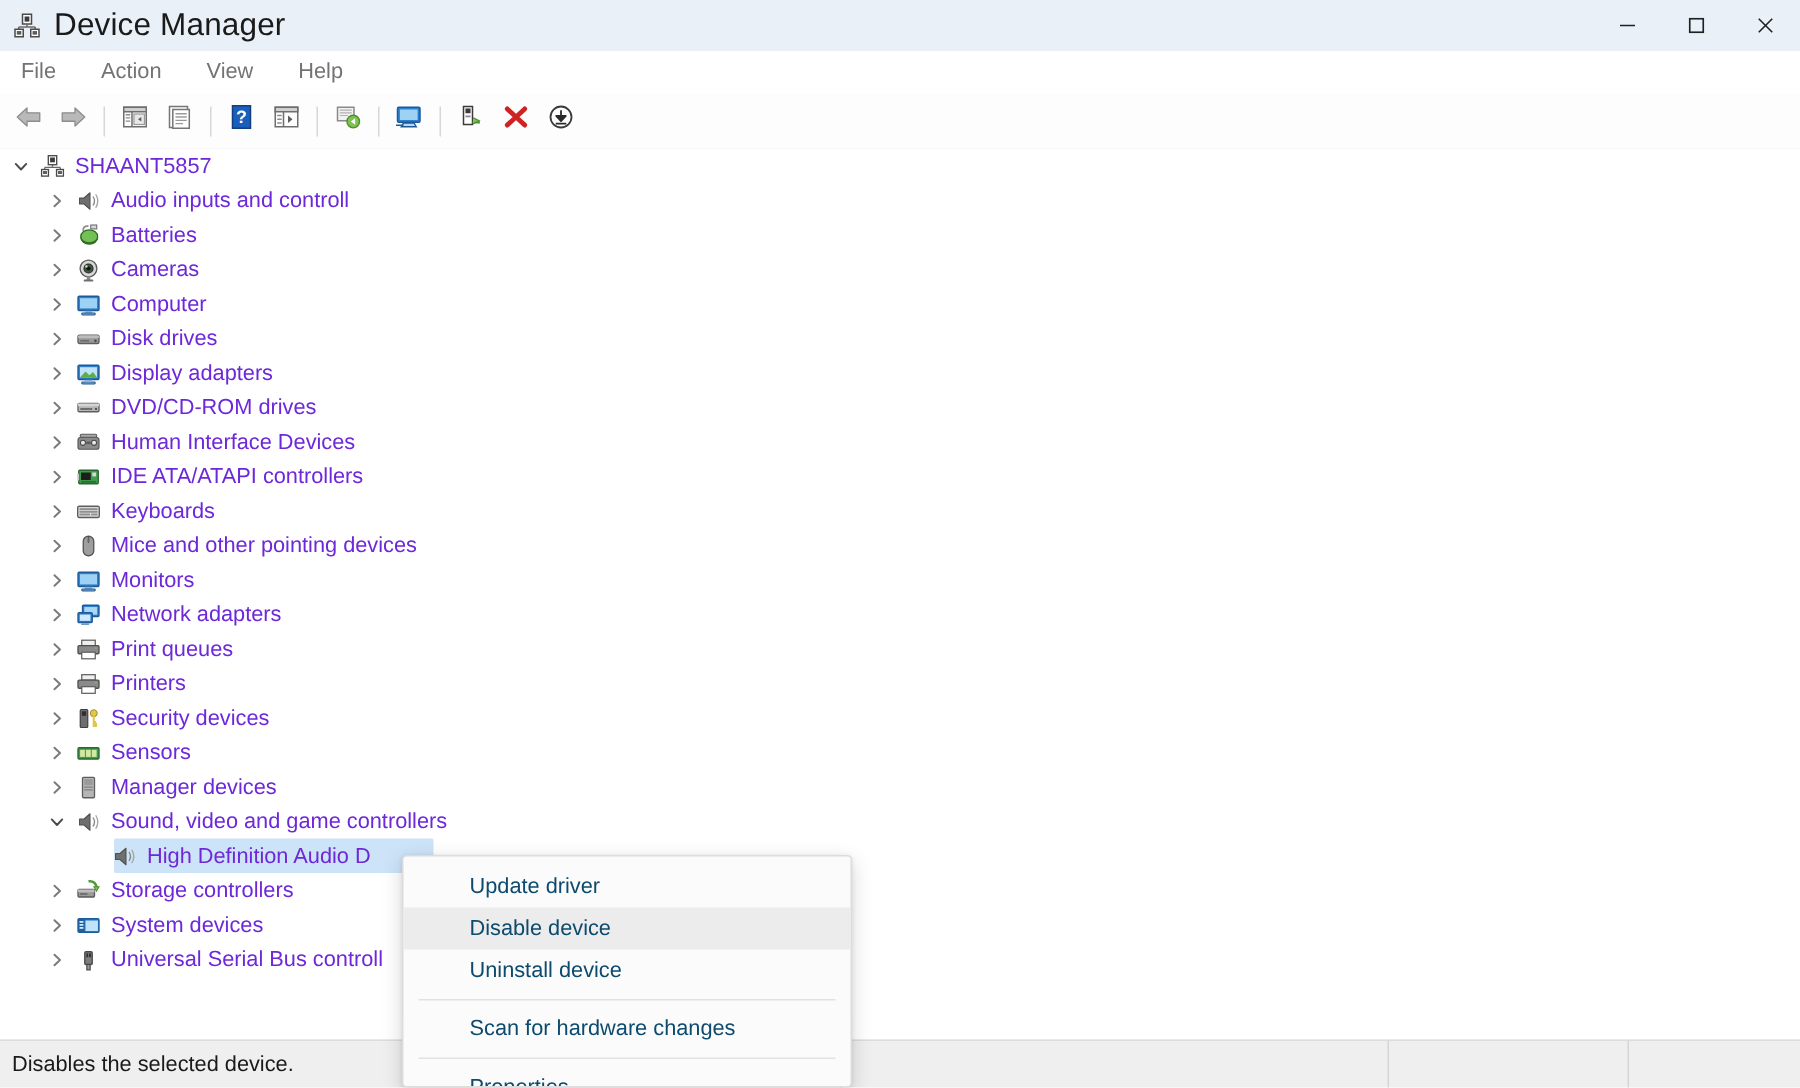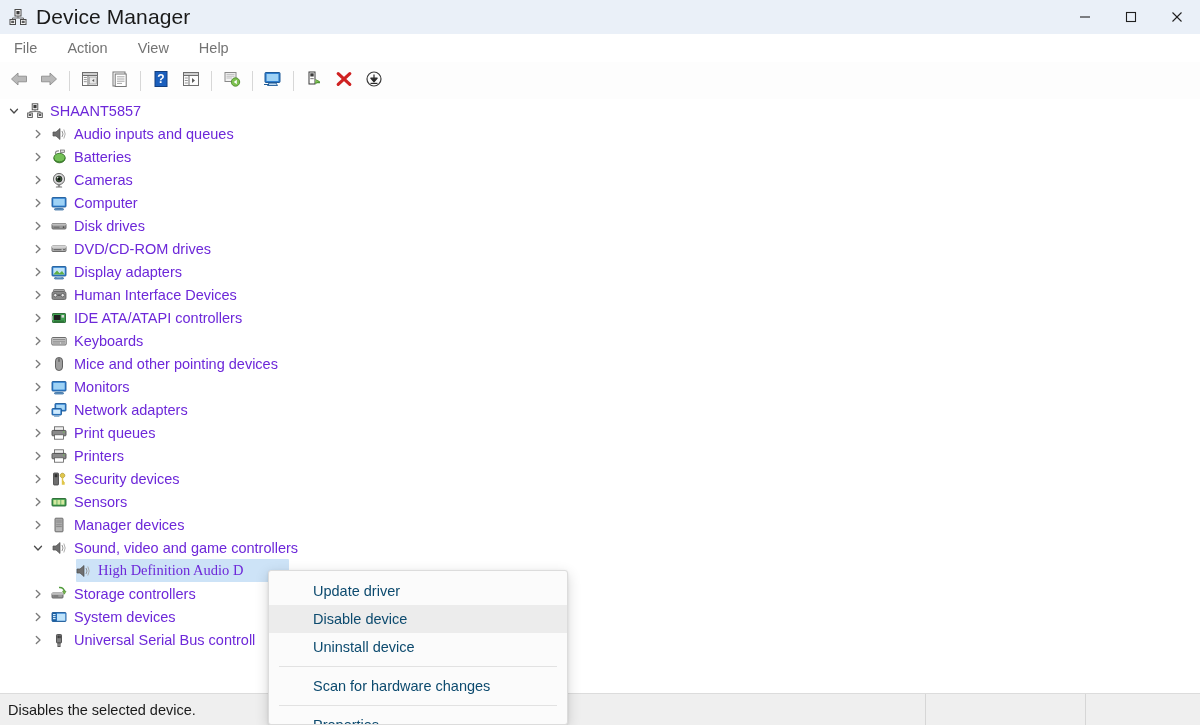--- a/index.html
+++ b/index.html
@@ -111,21 +111,21 @@
   .row.lvl1 { padding-left: 30px; }
   .row.lvl2 { padding-left: 54px; }
   .row.selected > .selbox {
     position: absolute;
     left: 76px; top: 0; height: 23px;
     background: #cde3f7;
     border-radius: 1px;
     z-index: 0;
   }
   .row.selected .chev, .row.selected .ic, .row.selected .lbl {
-    position: relative; z-index: 1; font-family: Liberation Serif, serif;
+    position: relative; z-index: 1;
   }
 
   
   .statusbar {
     position: absolute; left: 0; top: 693px;
     width: 1200px; height: 32px;
     background: #efefef;
     border-top: 1px solid #dcdcdc;
     display: flex; align-items: center;
   }
@@ -358,21 +358,21 @@
           <span class="chev">
             <svg width="10" height="10" viewBox="0 0 10 10">
               <path d="M3.3 1.5 L7 5 L3.3 8.5" fill="none" stroke="#7a7a7a" stroke-width="1.3" stroke-linecap="round" stroke-linejoin="round"></path>
             </svg>
           </span>
           <span class="ic"><svg width="16" height="16" viewBox="0 0 16 16">
               <path d="M2 6 L5 6 L9 2.5 L9 13.5 L5 10 L2 10 Z" fill="#6f6f6f" stroke="#4f4f4f" stroke-width="0.7" stroke-linejoin="round"></path>
               <path d="M11 5 Q13 8 11 11" fill="none" stroke="#8a8a8a" stroke-width="0.9"></path>
               <path d="M12.8 3.5 Q15.6 8 12.8 12.5" fill="none" stroke="#a5a5a5" stroke-width="0.9"></path>
             </svg></span>
-          <span class="lbl">Audio inputs and queues</span>
+          <span class="lbl">Audio inputs and controll</span>
         </div>
         <div class="row lvl1">
           <span class="chev">
             <svg width="10" height="10" viewBox="0 0 10 10">
               <path d="M3.3 1.5 L7 5 L3.3 8.5" fill="none" stroke="#7a7a7a" stroke-width="1.3" stroke-linecap="round" stroke-linejoin="round"></path>
             </svg>
           </span>
           <span class="ic"><svg width="16" height="16" viewBox="0 0 16 16">
               <ellipse cx="8.5" cy="9.5" rx="5.6" ry="4.3" fill="#4f9b3a" stroke="#2f6a21" stroke-width="0.8"></ellipse>
               <ellipse cx="8.5" cy="8.6" rx="5.6" ry="4.3" fill="#73c056" stroke="#2f6a21" stroke-width="0.8"></ellipse>
@@ -425,41 +425,41 @@
             </svg></span>
           <span class="lbl">Disk drives</span>
         </div>
         <div class="row lvl1">
           <span class="chev">
             <svg width="10" height="10" viewBox="0 0 10 10">
               <path d="M3.3 1.5 L7 5 L3.3 8.5" fill="none" stroke="#7a7a7a" stroke-width="1.3" stroke-linecap="round" stroke-linejoin="round"></path>
             </svg>
           </span>
           <span class="ic"><svg width="16" height="16" viewBox="0 0 16 16">
-              <rect x="1" y="5" width="14" height="5.5" rx="0.8" fill="#b8b8b8" stroke="#5e5e5e" stroke-width="0.9"></rect>
-              <rect x="1" y="5" width="14" height="1.8" fill="#d4d4d4"></rect>
-              <rect x="2.5" y="8" width="8" height="1.3" fill="#6c6c6c"></rect>
-              <circle cx="13" cy="8.6" r="0.8" fill="#4f4f4f"></circle>
-            </svg></span>
-          <span class="lbl">DVD/CD-ROM drives</span>
-        </div>
-        <div class="row lvl1">
-          <span class="chev">
-            <svg width="10" height="10" viewBox="0 0 10 10">
-              <path d="M3.3 1.5 L7 5 L3.3 8.5" fill="none" stroke="#7a7a7a" stroke-width="1.3" stroke-linecap="round" stroke-linejoin="round"></path>
-            </svg>
-          </span>
-          <span class="ic"><svg width="16" height="16" viewBox="0 0 16 16">
               <rect x="1" y="2.5" width="14" height="9.5" rx="0.8" fill="#2f7fd0" stroke="#1e5a97" stroke-width="0.9"></rect>
               <rect x="2.3" y="3.8" width="11.4" height="6.8" fill="#bfe3fa"></rect>
               <path d="M2.3 10.6 L6 6.6 L8.6 9.2 L11 7 L13.7 10.6 Z" fill="#5fae45"></path>
               <rect x="3.5" y="13.6" width="9" height="1.4" rx="0.6" fill="#7da8cc" stroke="#1e5a97" stroke-width="0.7"></rect>
               <rect x="5.5" y="12.2" width="5" height="1.6" fill="#8ab5d8"></rect>
             </svg></span>
           <span class="lbl">Display adapters</span>
+        </div>
+        <div class="row lvl1">
+          <span class="chev">
+            <svg width="10" height="10" viewBox="0 0 10 10">
+              <path d="M3.3 1.5 L7 5 L3.3 8.5" fill="none" stroke="#7a7a7a" stroke-width="1.3" stroke-linecap="round" stroke-linejoin="round"></path>
+            </svg>
+          </span>
+          <span class="ic"><svg width="16" height="16" viewBox="0 0 16 16">
+              <rect x="1" y="5" width="14" height="5.5" rx="0.8" fill="#b8b8b8" stroke="#5e5e5e" stroke-width="0.9"></rect>
+              <rect x="1" y="5" width="14" height="1.8" fill="#d4d4d4"></rect>
+              <rect x="2.5" y="8" width="8" height="1.3" fill="#6c6c6c"></rect>
+              <circle cx="13" cy="8.6" r="0.8" fill="#4f4f4f"></circle>
+            </svg></span>
+          <span class="lbl">DVD/CD-ROM drives</span>
         </div>
         <div class="row lvl1">
           <span class="chev">
             <svg width="10" height="10" viewBox="0 0 10 10">
               <path d="M3.3 1.5 L7 5 L3.3 8.5" fill="none" stroke="#7a7a7a" stroke-width="1.3" stroke-linecap="round" stroke-linejoin="round"></path>
             </svg>
           </span>
           <span class="ic"><svg width="16" height="16" viewBox="0 0 16 16">
               <path d="M1 6.5 Q1 4.5 3 4.5 L13 4.5 Q15 4.5 15 6.5 L15 11 Q15 12.5 13.5 12.5 L2.5 12.5 Q1 12.5 1 11 Z" fill="#8a8a8a" stroke="#5a5a5a" stroke-width="0.8"></path>
               <circle cx="4.3" cy="8.2" r="1.7" fill="#e8e8e8" stroke="#4a4a4a" stroke-width="0.7"></circle>

